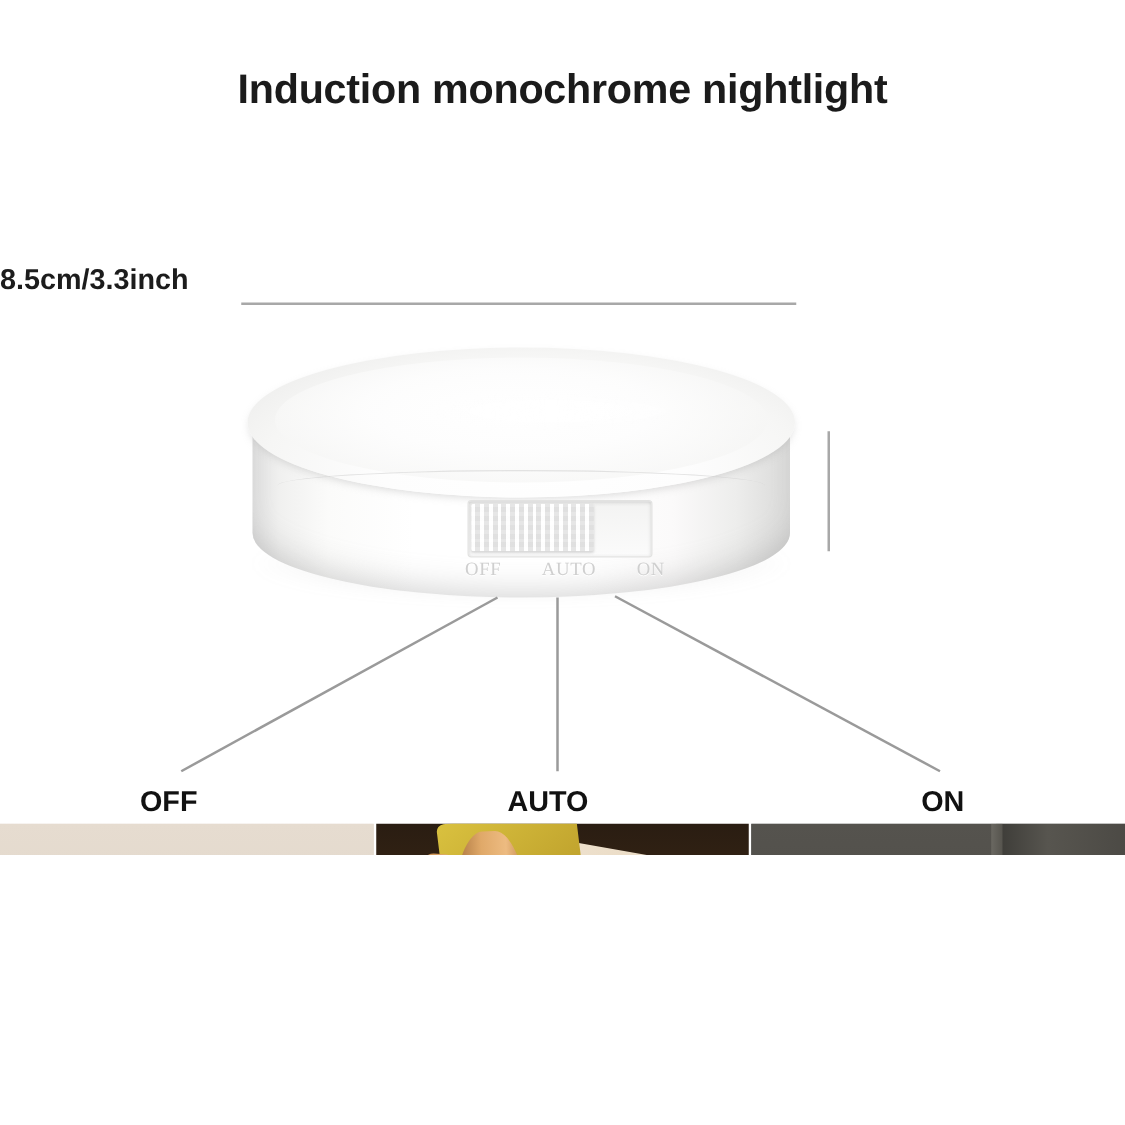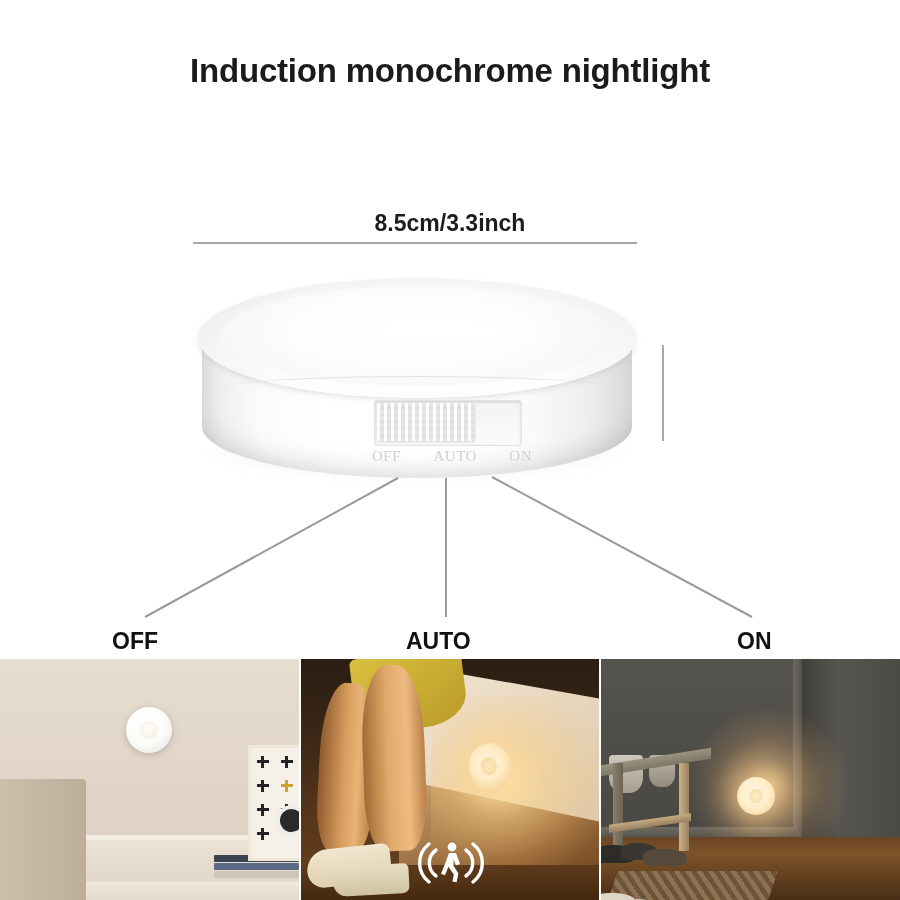--- a/index.html
+++ b/index.html
@@ -3,33 +3,33 @@
 <meta charset="utf-8">
 <style>
   html,body{margin:0;padding:0;}
   body{
     width:900px;height:900px;
     background:#ffffff;
     font-family:"Liberation Sans", sans-serif;
     overflow:hidden;
     position:relative;
   }
-  .page{position:relative;width:900px;height:900px;overflow:hidden;background:#fff;}
+  .page{position:relative;width:900px;height:684px;overflow:hidden;background:#fff;}
 
   
   .title{
     position:absolute;left:0;top:52px;width:900px;
     text-align:center;
     font-size:33px;font-weight:700;color:#1b1b1b;
     letter-spacing:-0.2px;
   }
 
   
   .dim-w-label{
-    position:absolute;left:0;top:210px;width:900px;text-align:center;
+    position:absolute;left:0;top:210px;width:900px;text-align:left;
     font-size:23px;font-weight:700;color:#1c1c1c;
   }
   .dim-w-line{
     position:absolute;left:193px;top:242px;width:444px;height:2px;
     background:#a8a8a8;
   }
 
   
   .dim-h-line{
     position:absolute;left:662px;top:345px;width:2px;height:96px;

